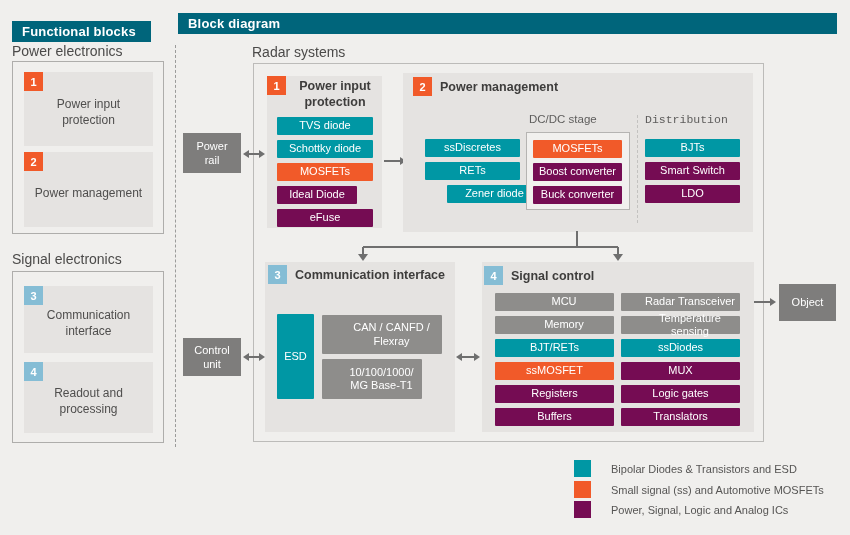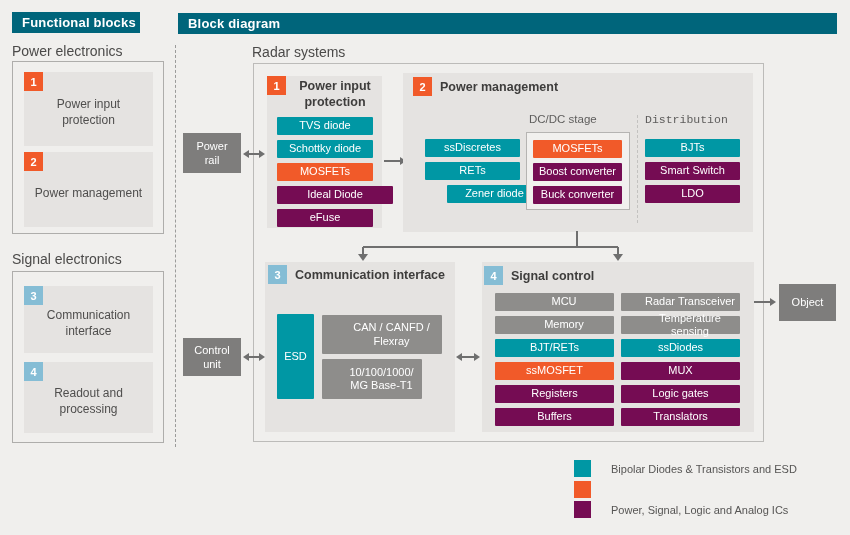--- a/index.html
+++ b/index.html
@@ -68,21 +68,21 @@
     border-top:4px solid transparent;border-bottom:4px solid transparent;border-left:6px solid #6f6f6f;}
   
   .legend-swatch{position:absolute;width:17px;height:17px;}
   .legend-label{position:absolute;font-size:11px;color:#565554;}
 </style>
 </head>
 <body>
 
 <div id="stage">
 
-  <div class="hbar" style="left:12px;top:12px;width:128px;">Functional blocks</div>
+  <div class="hbar" style="left:12px;top:21px;width:139px;">Functional blocks</div>
   <div class="hbar" style="left:178px;top:13px;width:659px;">Block diagram</div>
 
   <div class="main-divider" style="left:175px;top:45px;height:402px;"></div>
 
   <div class="section-label" style="left:12px;top:43px;">Power electronics</div>
 
   <div class="group-box" style="left:12px;top:61px;width:152px;height:173px;">
     <div class="panel" style="left:11px;top:10px;width:129px;height:74px;">
       <div class="badge c-orange" style="left:0;top:0;">1</div>
       <div class="panel-label">Power input
@@ -123,21 +123,21 @@
   <div class="node" style="left:779px;top:284px;width:57px;height:37px;">Object</div>
   <div class="darrow" style="left:752px;top:301px;width:18px;"></div>
 
   <div class="panel" style="left:267px;top:76px;width:115px;height:152px;"></div>
   <div class="badge c-orange" style="left:267px;top:76px;">1</div>
   <div class="blk-title" style="left:289px;top:79px;width:92px;text-align:center;">Power input
 protection</div>
   <div class="chip c-teal" style="left:277px;top:117px;width:96px;height:18px;">TVS diode</div>
   <div class="chip c-teal" style="left:277px;top:140px;width:96px;height:18px;">Schottky diode</div>
   <div class="chip c-orange" style="left:277px;top:163px;width:96px;height:18px;">MOSFETs</div>
-  <div class="chip c-purple" style="left:277px;top:186px;width:116px;height:18px;">Ideal Diode</div>
+  <div class="chip c-purple" style="left:277px;top:186px;width:80px;height:18px;">Ideal Diode</div>
   <div class="chip c-purple" style="left:277px;top:209px;width:96px;height:18px;">eFuse</div>
 
   <div class="rarrow" style="left:384px;top:160px;width:16px;"></div>
 
   <div class="panel" style="left:403px;top:73px;width:350px;height:159px;"></div>
   <div class="badge c-orange" style="left:413px;top:77px;">2</div>
   <div class="blk-title" style="left:440px;top:80px;">Power management</div>
 
   <div class="chip c-teal" style="left:425px;top:139px;width:95px;height:18px;">ssDiscretes</div>
   <div class="chip c-teal" style="left:425px;top:162px;width:95px;height:18px;">RETs</div>
@@ -189,16 +189,17 @@
   <div class="chip c-gray" style="left:621px;top:293px;width:119px;height:18px;">Radar Transceiver</div>
   <div class="chip c-gray" style="left:621px;top:316px;width:119px;height:18px;">Temperature sensing</div>
   <div class="chip c-teal" style="left:621px;top:339px;width:119px;height:18px;">ssDiodes</div>
   <div class="chip c-purple" style="left:621px;top:385px;width:119px;height:18px;">Logic gates</div>
   <div class="chip c-purple" style="left:621px;top:362px;width:119px;height:18px;">MUX</div>
   <div class="chip c-purple" style="left:621px;top:408px;width:119px;height:18px;">Translators</div>
 
   <div class="legend-swatch c-teal" style="left:574px;top:460px;"></div>
   <div class="legend-label" style="left:611px;top:463px;">Bipolar Diodes &amp; Transistors and ESD</div>
   <div class="legend-swatch c-orange" style="left:574px;top:481px;"></div>
+  <div class="legend-label" style="left:611px;top:484px;">Small signal (ss) and Automotive MOSFETs</div>
   <div class="legend-swatch c-purple" style="left:574px;top:501px;"></div>
   <div class="legend-label" style="left:611px;top:504px;">Power, Signal, Logic and Analog ICs</div>
 
 </div>
 
 </body></html>

